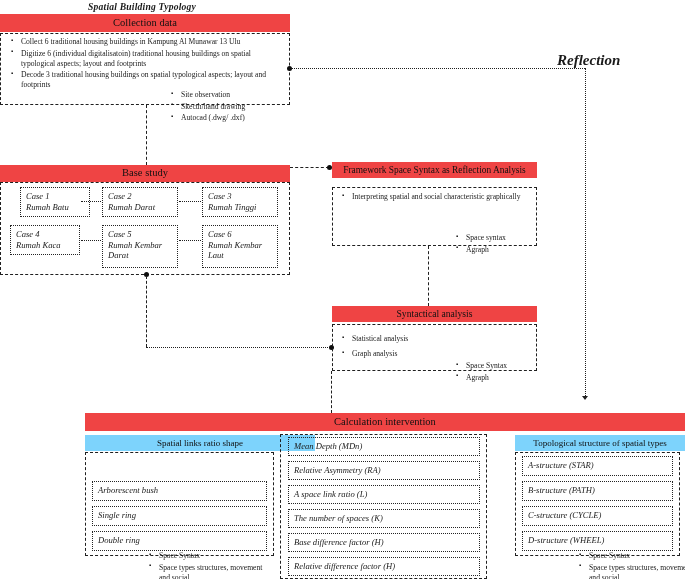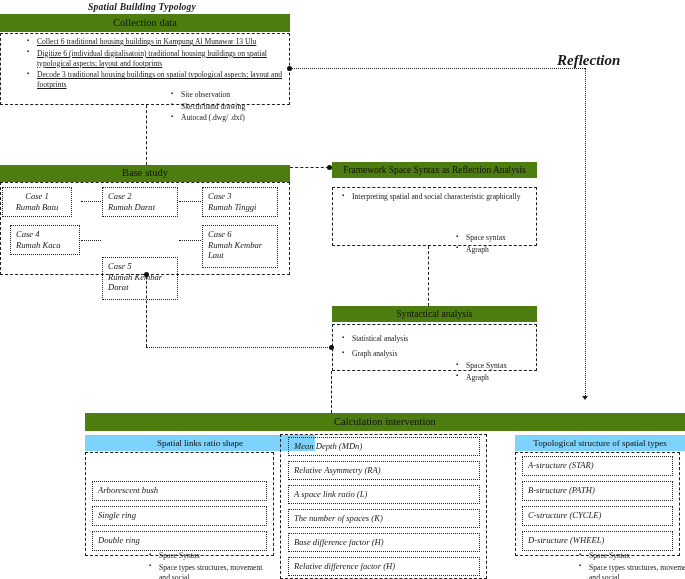--- a/index.html
+++ b/index.html
@@ -4,21 +4,21 @@
 <style>
   html,body{margin:0;padding:0;background:#ffffff;}
   body{
     width:685px;height:579px;position:relative;overflow:hidden;
     font-family:"Liberation Serif","DejaVu Serif",serif;
     color:#1a1a1a;
   }
   .canvas{position:absolute;left:0;top:0;width:685px;height:579px;}
   
   .hdr{
-    position:absolute;background:#4d7c0f;text-align:center;
+    position:absolute;background:#ef4444;text-align:center;
     font-size:10.5px;line-height:1.15;display:flex;align-items:center;
     justify-content:center;color:#111;
   }
   .subhdr{
     position:absolute;background:#7dd3fc;text-align:center;
     font-size:9px;display:flex;align-items:center;justify-content:center;color:#111;
   }
   .dbox{position:absolute;border:1.1px dashed #1f1f1f;box-sizing:border-box;background:transparent;}
   .tbox{
     position:absolute;border:1.1px dashed #242424;box-sizing:border-box;
@@ -54,21 +54,21 @@
 </style>
 </head>
 <body>
 
 <div class="canvas">
 
   <div class="title" style="left:88px;top:1px;">Spatial Building Typology</div>
 
   <div class="hdr" style="left:0px;top:14px;width:290px;height:18px;">Collection data</div>
   <div class="dbox" style="left:0px;top:33px;width:290px;height:72px;"></div>
-  <ul class="bul" style="position:absolute;left:26px;top:37px;width:268px;text-decoration:underline;">
+  <ul class="bul" style="position:absolute;left:10px;top:37px;width:268px;">
     <li>Collect 6 traditional housing buildings in Kampung Al Munawar 13 Ulu</li>
     <li>Digitize 6  (individual digitalisatoin) traditional housing buildings on spatial typological aspects; layout and footprints</li>
     <li>Decode 3 traditional housing buildings on spatial typological aspects; layout and footprints</li>
   </ul>
   <ul class="bul sublist" style="left:170px;top:90px;width:135px;">
     <li>Site observation</li>
     <li>Skecth/hand drawing</li>
     <li>Autocad (.dwg/ .dxf)</li>
   </ul>
 
@@ -77,37 +77,37 @@
 
   <div class="reflabel" style="left:557px;top:52px;">Reflection</div>
   <div class="vline dotted" style="left:585px;top:68px;height:330px;"></div>
   <div class="arrow-dn" style="left:581.8px;top:396px;"></div>
 
   <div class="vline" style="left:146px;top:105px;height:60px;"></div>
 
   <div class="hdr" style="left:0px;top:165px;width:290px;height:17px;">Base study</div>
   <div class="dbox" style="left:0px;top:182px;width:290px;height:93px;"></div>
 
-  <div class="tbox dot" style="left:2px;top:187px;width:70px;height:30px;text-align:center;">
+  <div class="tbox dot" style="left:20px;top:187px;width:70px;height:30px;">
     <div>Case 1</div>
     <div>Rumah Batu</div>
   </div>
   <div class="tbox dot" style="left:102px;top:187px;width:76px;height:30px;">
     <div>Case 2</div>
     <div>Rumah Darat</div>
   </div>
   <div class="tbox dot" style="left:202px;top:187px;width:76px;height:30px;">
     <div>Case 3</div>
     <div>Rumah Tinggi</div>
   </div>
   <div class="tbox dot" style="left:10px;top:225px;width:70px;height:30px;">
     <div>Case 4</div>
     <div>Rumah Kaca</div>
   </div>
-  <div class="tbox dot" style="left:102px;top:225px;width:76px;height:43px;margin-top:32px;">
+  <div class="tbox dot" style="left:102px;top:225px;width:76px;height:43px;">
     <div>Case 5</div>
     <div>Rumah Kembar Darat</div>
   </div>
   <div class="tbox dot" style="left:202px;top:225px;width:76px;height:43px;">
     <div>Case 6</div>
     <div>Rumah Kembar Laut</div>
   </div>
 
   <div class="hline dotted" style="left:81px;top:201px;width:20px;"></div>
   <div class="hline dotted" style="left:179px;top:201px;width:22px;"></div>

